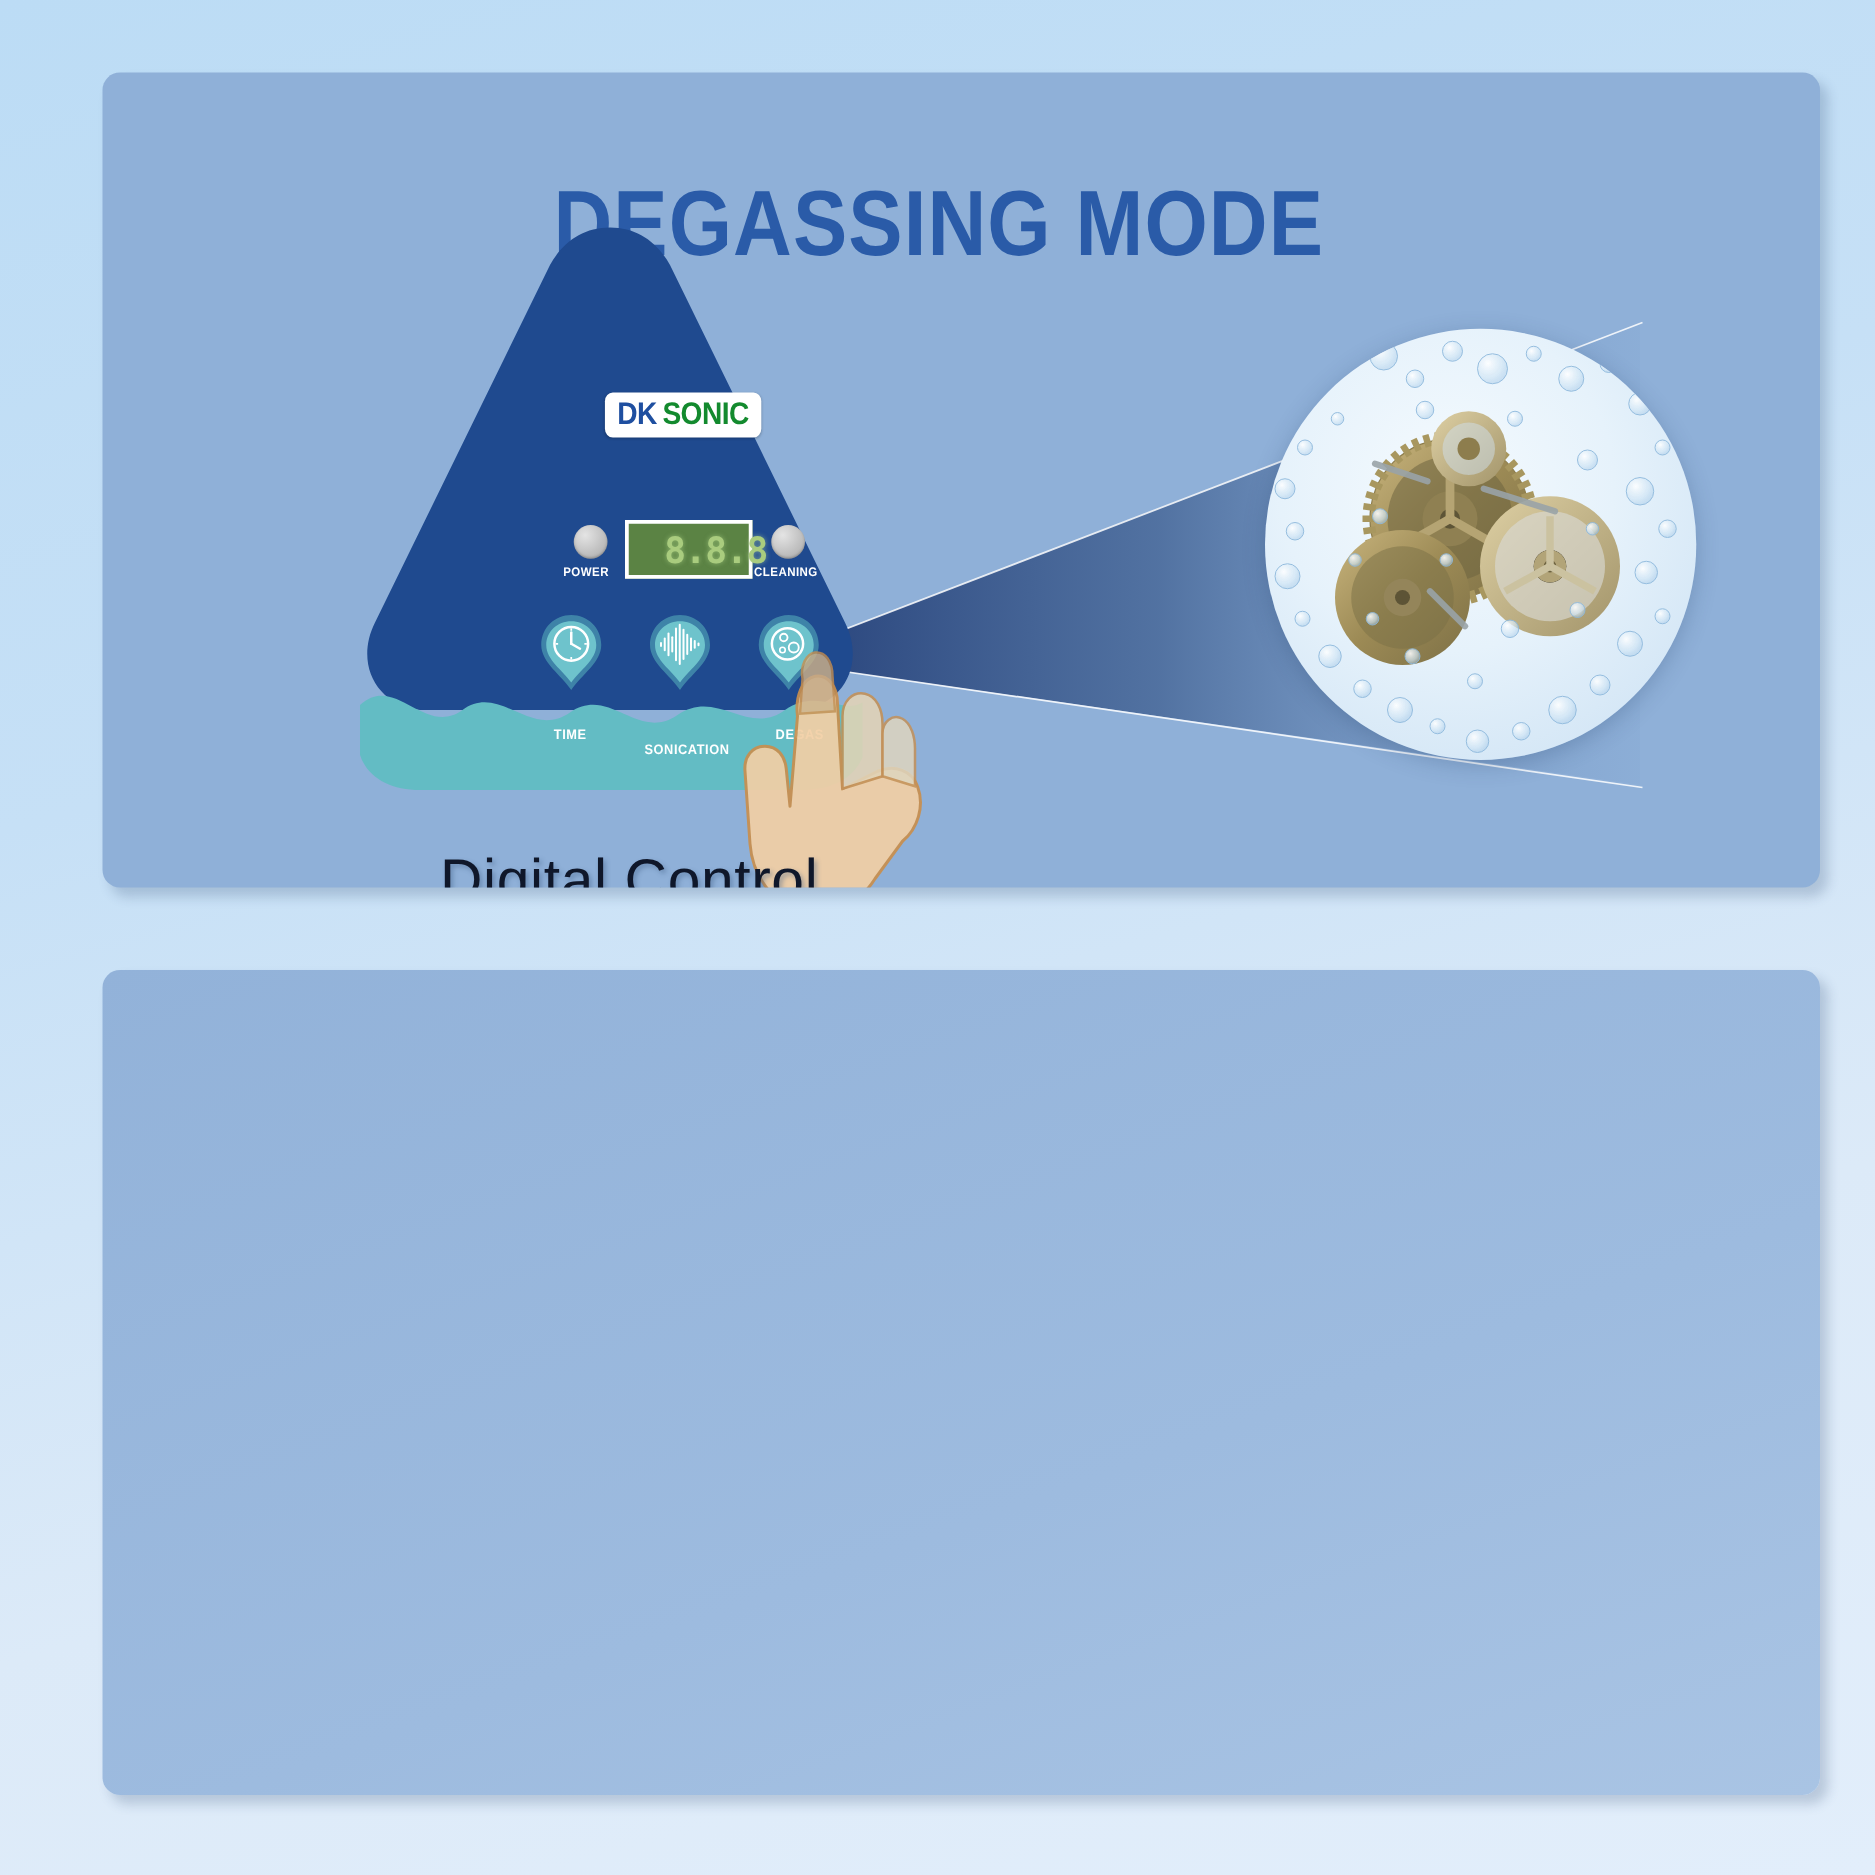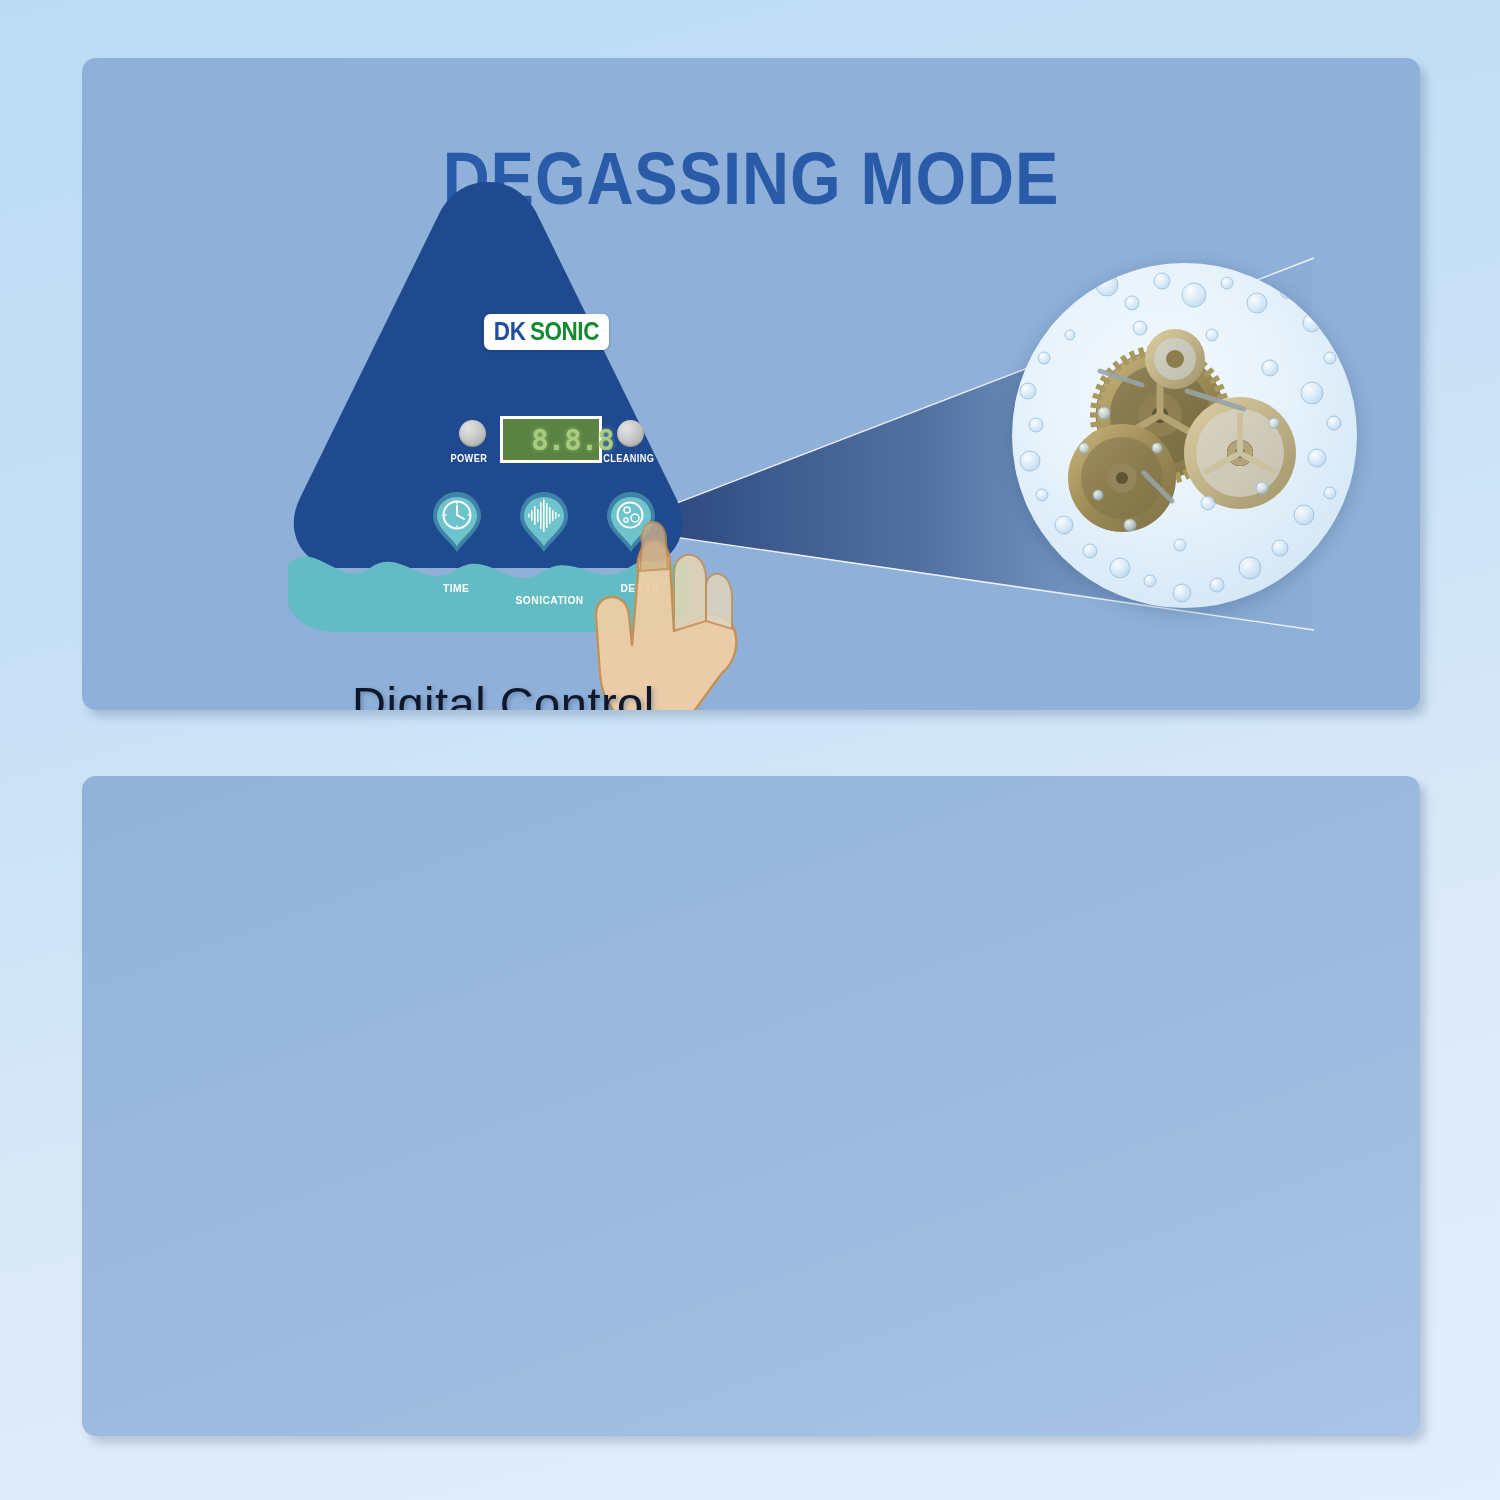--- a/index.html
+++ b/index.html
@@ -22,20 +22,21 @@
     overflow: hidden;
   }
 
   
   .panel {
     position: absolute;
     background: #8fb0d8;
     border-radius: 14px;
     box-shadow: 6px 7px 9px rgba(40, 70, 110, 0.22);
     overflow: hidden;
+    padding-left: 36px;
   }
   #panel-top    { left: 82px;  top: 58px;  width: 1338px; height: 652px; }
   #panel-bottom { left: 82px;  top: 776px; width: 1338px; height: 660px;
                   background: linear-gradient(160deg,#92b2d9 0%, #9dbbdf 60%, #a9c4e4 100%); }
 
   
   #title {
     position: absolute;
     left: 0; top: 78px; width: 1338px;
     text-align: center;

